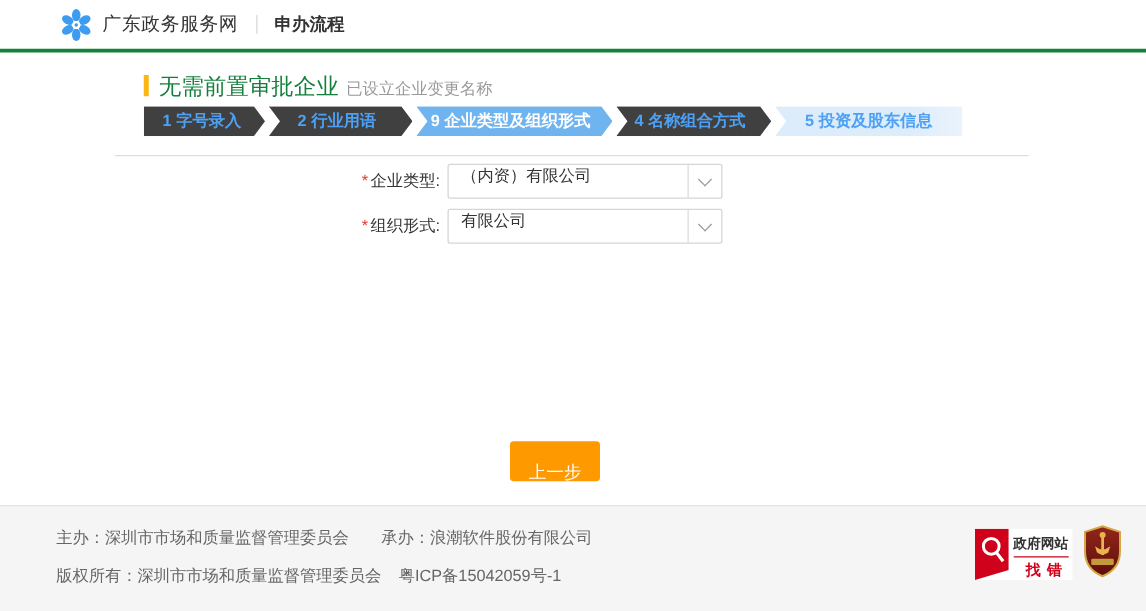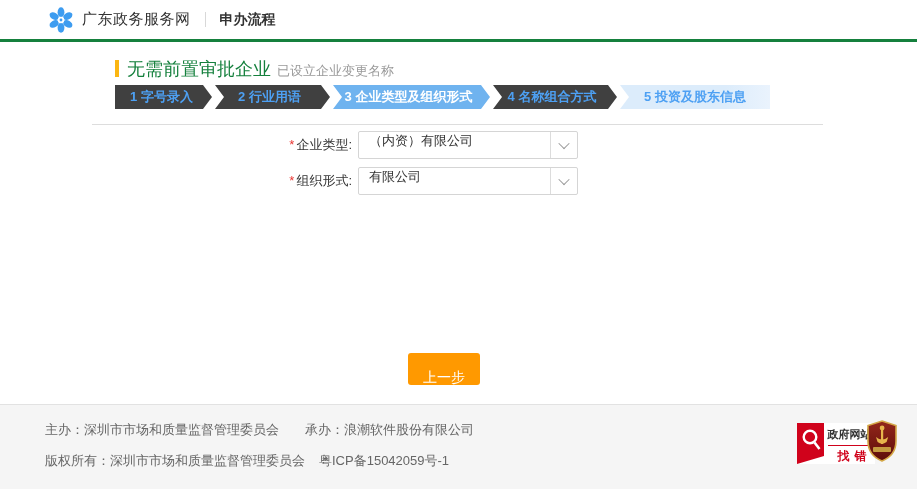--- a/index.html
+++ b/index.html
@@ -52,21 +52,21 @@
   .btn-prev { background:#ff9900; }
   .btn-next { background:#3d8ff0; }
 
   
   .footer { height:100px; background:#f5f5f5; border-top:1px solid #e2e2e2;
     padding:16px 0 0 45px; position:relative; }
   .footer-line { font-size:13px; color:#666; margin-bottom:13px; }
   .footer-line .sp1 { margin-left:26px; }
   .footer-line .sp2 { margin-left:14px; }
 
-  .error-badge { position:absolute; right:42px; top:18px; width:78px; height:41px;
+  .error-badge { position:absolute; right:59px; top:18px; width:78px; height:41px;
     background:#fff; display:flex; cursor:pointer; }
   .error-badge-flag { width:27px; height:41px; }
   .error-badge-text { flex:1; display:flex; flex-direction:column; align-items:center; padding-top:4px; }
   .error-badge-title { font-size:11px; font-weight:bold; color:#333; white-space:nowrap; }
   .error-badge-rule { width:44px; border-top:1px solid #d0021b; margin:3px 0 2px; }
   .error-badge-action { font-size:12px; font-weight:bold; color:#d0021b; letter-spacing:5px; margin-left:10px; }
 
   .emblem-badge { position:absolute; right:19px; top:15px; width:32px; height:42px; cursor:pointer; }
 </style>
 </head>
@@ -94,21 +94,21 @@
 
   <div class="page-title-row">
     <span class="title-bar"></span>
     <span class="page-title">无需前置审批企业</span>
     <span class="page-subtitle">已设立企业变更名称</span>
   </div>
 
   <div class="steps">
     <div class="step first" style="flex:0 0 97px;">1 字号录入</div>
     <div class="step" style="flex:0 0 115px;">2 行业用语</div>
-    <div class="step active" style="flex:0 0 157px;">3 企业类型及组织形式</div>
+    <div class="step active" style="flex:0 0 157px;">9 企业类型及组织形式</div>
     <div class="step" style="flex:0 0 124px;">4 名称组合方式</div>
     <div class="step last" style="flex:0 0 150px;">5 投资及股东信息</div>
   </div>
 
   <div class="panel-line"></div>
 
   <div class="form">
     <div class="form-row">
       <span class="form-label"><span class="req">*</span><span>企业类型:</span></span>
       <div class="select">

